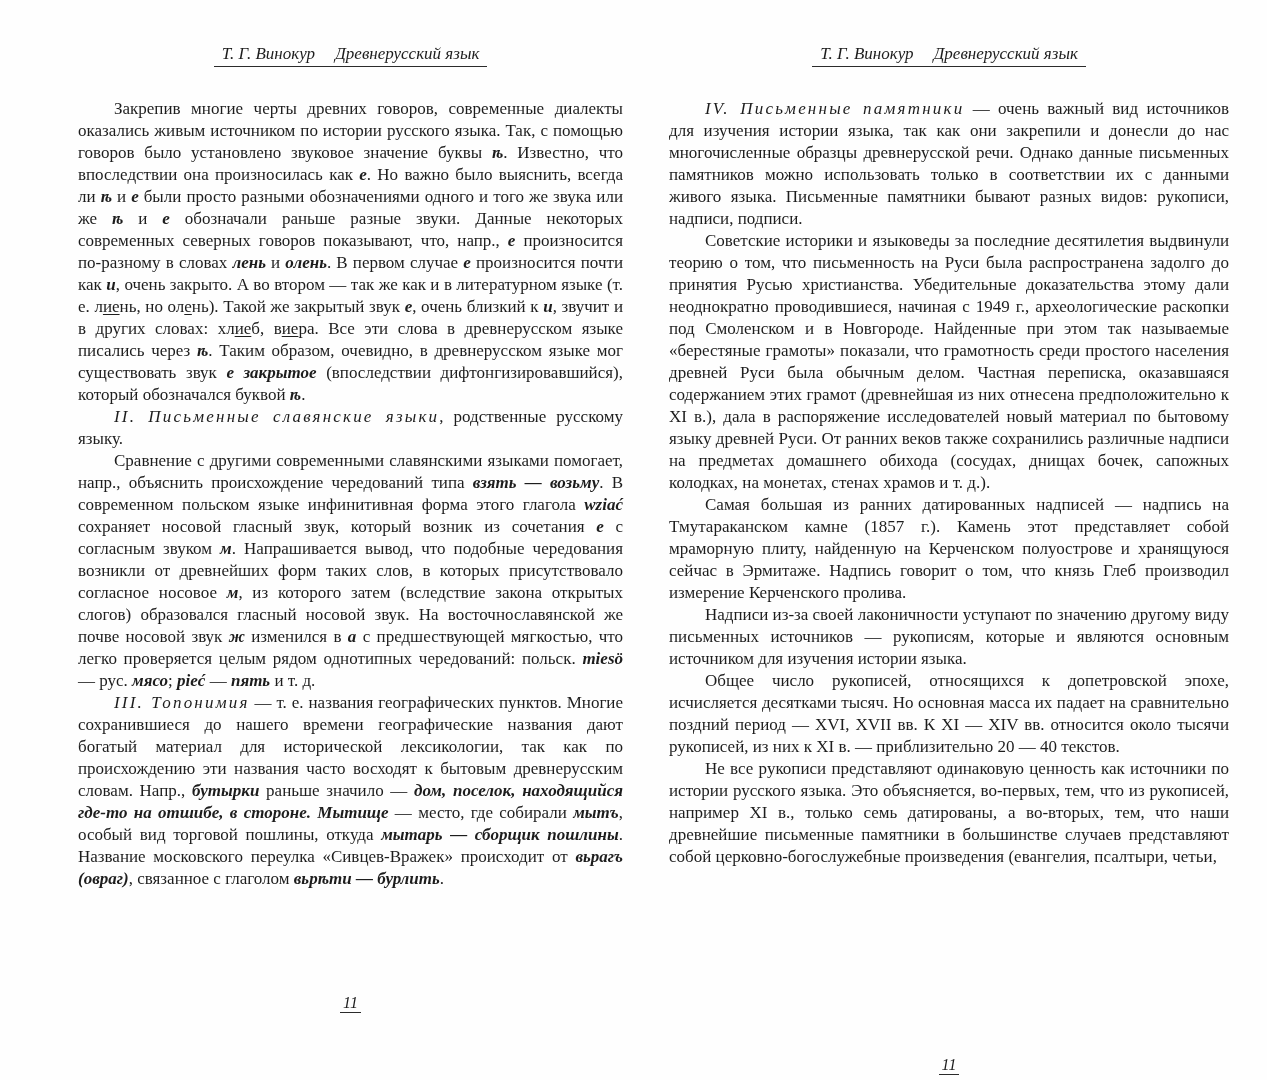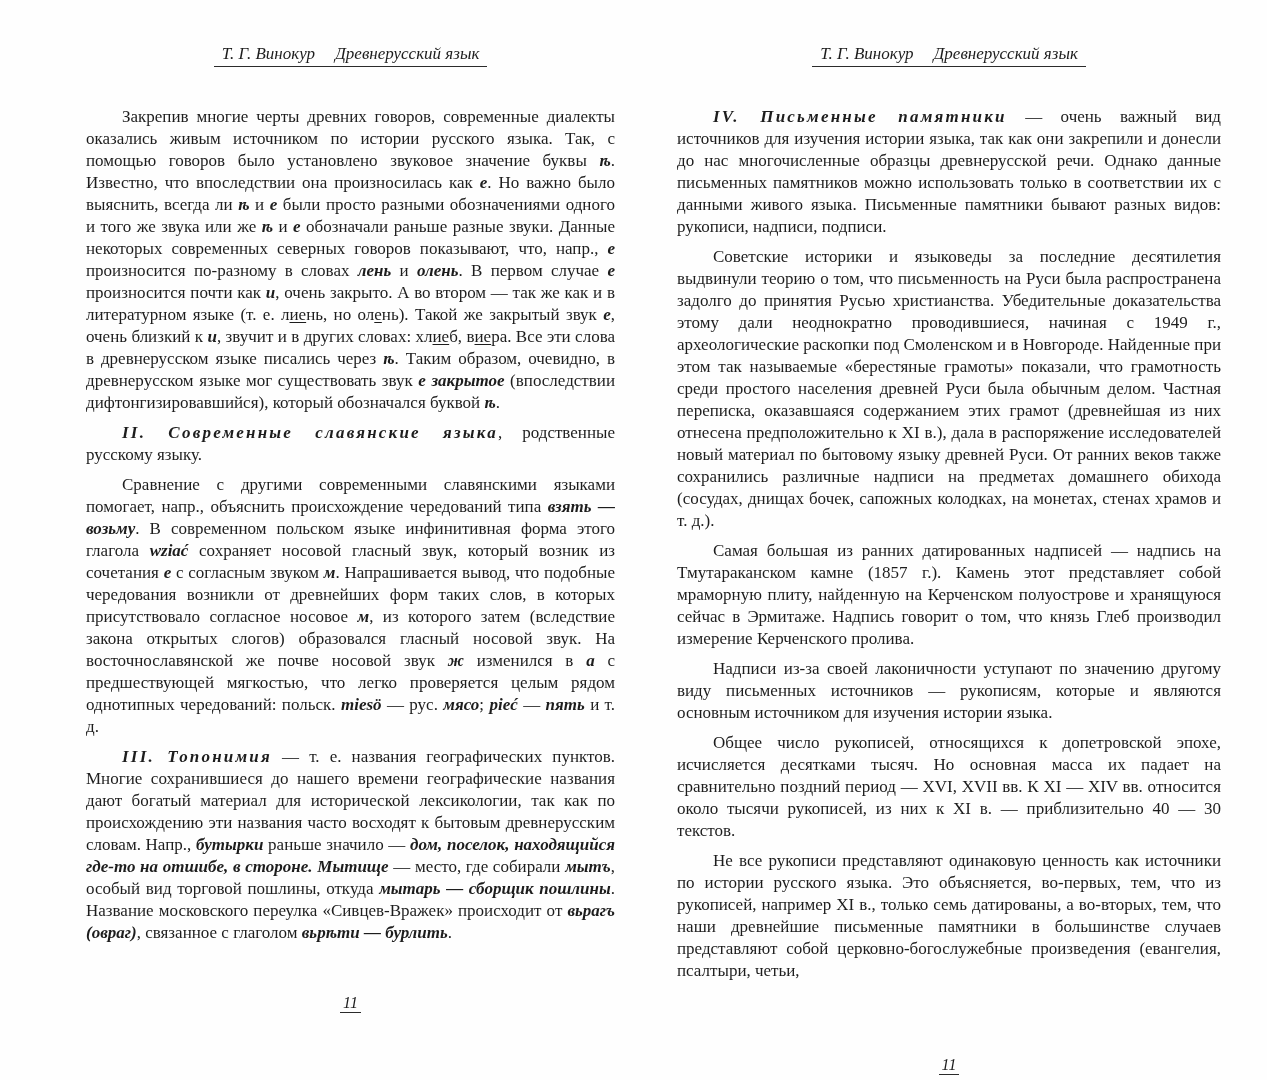--- a/index.html
+++ b/index.html
@@ -16,61 +16,61 @@
   .page-header-inner{
     display:inline-block;border-bottom:1.3px solid #2b2b2b;
     padding:0 8px 2px;font-style:italic;font-size:17px;white-space:nowrap;
   }
   .page-header-author{margin-right:20px;}
 
   .page-body{
     position:absolute;top:98px;left:0;right:0;
     font-size:17px;line-height:22px;text-align:justify;
   }
-  .para{margin:8px;text-indent:36px;}
+  .para{margin:0;text-indent:36px;}
 
   .run-bi{font-style:italic;font-weight:bold;}
   .run-u{text-decoration:underline;text-underline-offset:2px;}
-  .run-h{font-style:italic;letter-spacing:2.2px;font-weight:bold;}
+  .run-h{font-style:italic;letter-spacing:2.2px;}
 
   .page-number{position:absolute;left:0;right:0;text-align:center;font-style:italic;font-size:16px;}
   .page--left  .page-number{top:994px;}
   .page--right .page-number{top:1056px;}
   .page-number-inner{border-bottom:1px solid #2b2b2b;padding:0 3px 1px;}
 </style>
 </head>
 <body>
 
 <div class="canvas">
 
   <div class="page page--left">
     <div class="page-header">
       <span class="page-header-inner"><span class="page-header-author">Т. Г. Винокур</span><span>Древнерусский язык</span></span>
     </div>
     <div class="page-body">
         <p class="para"><span>Закрепив многие черты древних говоров, современные диалекты оказались живым источником по истории русского языка. Так, с помощью говоров было установлено звуковое значение буквы </span><span class="run-bi">ѣ</span><span>. Известно, что впоследствии она произносилась как </span><span class="run-bi">е</span><span>. Но важно было выяснить, всегда ли </span><span class="run-bi">ѣ</span><span> и </span><span class="run-bi">е</span><span> были просто разными обозначениями одного и того же звука или же </span><span class="run-bi">ѣ</span><span> и </span><span class="run-bi">е</span><span> обозначали раньше разные звуки. Данные некоторых современных северных говоров показывают, что, напр., </span><span class="run-bi">е</span><span> произносится по-разному в словах </span><span class="run-bi">лень</span><span> и </span><span class="run-bi">олень</span><span>. В первом случае </span><span class="run-bi">е</span><span> произносится почти как </span><span class="run-bi">и</span><span>, очень закрыто. А во втором — так же как и в литературном языке (т. е. л</span><span class="run-u">ие</span><span>нь, но ол</span><span class="run-u">е</span><span>нь). Такой же закрытый звук </span><span class="run-bi">е</span><span>, очень близкий к </span><span class="run-bi">и</span><span>, звучит и в других словах: хл</span><span class="run-u">ие</span><span>б, в</span><span class="run-u">ие</span><span>ра. Все эти слова в древнерусском языке писались через </span><span class="run-bi">ѣ</span><span>. Таким образом, очевидно, в древнерусском языке мог существовать звук </span><span class="run-bi">е закрытое</span><span> (впоследствии дифтонгизировавшийся), который обозначался буквой </span><span class="run-bi">ѣ</span><span>.</span></p>
-        <p class="para"><span class="run-h">II. Современные славянские языка</span><span>, родственные русскому языку.</span></p>
+        <p class="para"><span class="run-h">II. Письменные славянские языки</span><span>, родственные русскому языку.</span></p>
         <p class="para"><span>Сравнение с другими современными славянскими языками помогает, напр., объяснить происхождение чередований типа </span><span class="run-bi">взять — возьму</span><span>. В современном польском языке инфинитивная форма этого глагола </span><span class="run-bi">wziać</span><span> сохраняет носовой гласный звук, который возник из сочетания </span><span class="run-bi">е</span><span> с согласным звуком </span><span class="run-bi">м</span><span>. Напрашивается вывод, что подобные чередования возникли от древнейших форм таких слов, в которых присутствовало согласное носовое </span><span class="run-bi">м</span><span>, из которого затем (вследствие закона открытых слогов) образовался гласный носовой звук. На восточнославянской же почве носовой звук </span><span class="run-bi">ж</span><span> изменился в </span><span class="run-bi">а</span><span> с предшествующей мягкостью, что легко проверяется целым рядом однотипных чередований: польск. </span><span class="run-bi">miesö</span><span> — рус. </span><span class="run-bi">мясо</span><span>; </span><span class="run-bi">pieć</span><span> — </span><span class="run-bi">пять</span><span> и т. д.</span></p>
         <p class="para"><span class="run-h">III. Топонимия</span><span> — т. е. названия географических пунктов. Многие сохранившиеся до нашего времени географические названия дают богатый материал для исторической лексикологии, так как по происхождению эти названия часто восходят к бытовым древнерусским словам. Напр., </span><span class="run-bi">бутырки</span><span> раньше значило — </span><span class="run-bi">дом, поселок, находящийся где-то на отшибе, в стороне. Мытище</span><span> — место, где собирали </span><span class="run-bi">мытъ</span><span>, особый вид торговой пошлины, откуда </span><span class="run-bi">мытарь — сборщик пошлины</span><span>. Название московского переулка «Сивцев-Вражек» происходит от </span><span class="run-bi">вьрагъ (овраг)</span><span>, связанное с глаголом </span><span class="run-bi">вьрѣти — бурлить</span><span>.</span></p>
       </div>
     <div class="page-number">
       <span class="page-number-inner">11</span>
     </div>
   </div>
 
   <div class="page page--right">
     <div class="page-header">
       <span class="page-header-inner"><span class="page-header-author">Т. Г. Винокур</span><span>Древнерусский язык</span></span>
     </div>
     <div class="page-body">
         <p class="para"><span class="run-h">IV. Письменные памятники</span><span> — очень важный вид источников для изучения истории языка, так как они закрепили и донесли до нас многочисленные образцы древнерусской речи. Однако данные письменных памятников можно использовать только в соответствии их с данными живого языка. Письменные памятники бывают разных видов: рукописи, надписи, подписи.</span></p>
         <p class="para"><span>Советские историки и языковеды за последние десятилетия выдвинули теорию о том, что письменность на Руси была распространена задолго до принятия Русью христианства. Убедительные доказательства этому дали неоднократно проводившиеся, начиная с 1949 г., археологические раскопки под Смоленском и в Новгороде. Найденные при этом так называемые «берестяные грамоты» показали, что грамотность среди простого населения древней Руси была обычным делом. Частная переписка, оказавшаяся содержанием этих грамот (древнейшая из них отнесена предположительно к XI в.), дала в распоряжение исследователей новый материал по бытовому языку древней Руси. От ранних веков также сохранились различные надписи на предметах домашнего обихода (сосудах, днищах бочек, сапожных колодках, на монетах, стенах храмов и т. д.).</span></p>
         <p class="para"><span>Самая большая из ранних датированных надписей — надпись на Тмутараканском камне (1857 г.). Камень этот представляет собой мраморную плиту, найденную на Керченском полуострове и хранящуюся сейчас в Эрмитаже. Надпись говорит о том, что князь Глеб производил измерение Керченского пролива.</span></p>
         <p class="para"><span>Надписи из-за своей лаконичности уступают по значению другому виду письменных источников — рукописям, которые и являются основным источником для изучения истории языка.</span></p>
-        <p class="para"><span>Общее число рукописей, относящихся к допетровской эпохе, исчисляется десятками тысяч. Но основная масса их падает на сравнительно поздний период — XVI, XVII вв. К XI — XIV вв. относится около тысячи рукописей, из них к XI в. — приблизительно 40 — 30 текстов.</span></p>
+        <p class="para"><span>Общее число рукописей, относящихся к допетровской эпохе, исчисляется десятками тысяч. Но основная масса их падает на сравнительно поздний период — XVI, XVII вв. К XI — XIV вв. относится около тысячи рукописей, из них к XI в. — приблизительно 20 — 40 текстов.</span></p>
         <p class="para"><span>Не все рукописи представляют одинаковую ценность как источники по истории русского языка. Это объясняется, во-первых, тем, что из рукописей, например XI в., только семь датированы, а во-вторых, тем, что наши древнейшие письменные памятники в большинстве случаев представляют собой церковно-богослужебные произведения (евангелия, псалтыри, четьи,</span></p>
       </div>
     <div class="page-number">
       <span class="page-number-inner">11</span>
     </div>
   </div>
 
 </div>
 
 </body></html>

